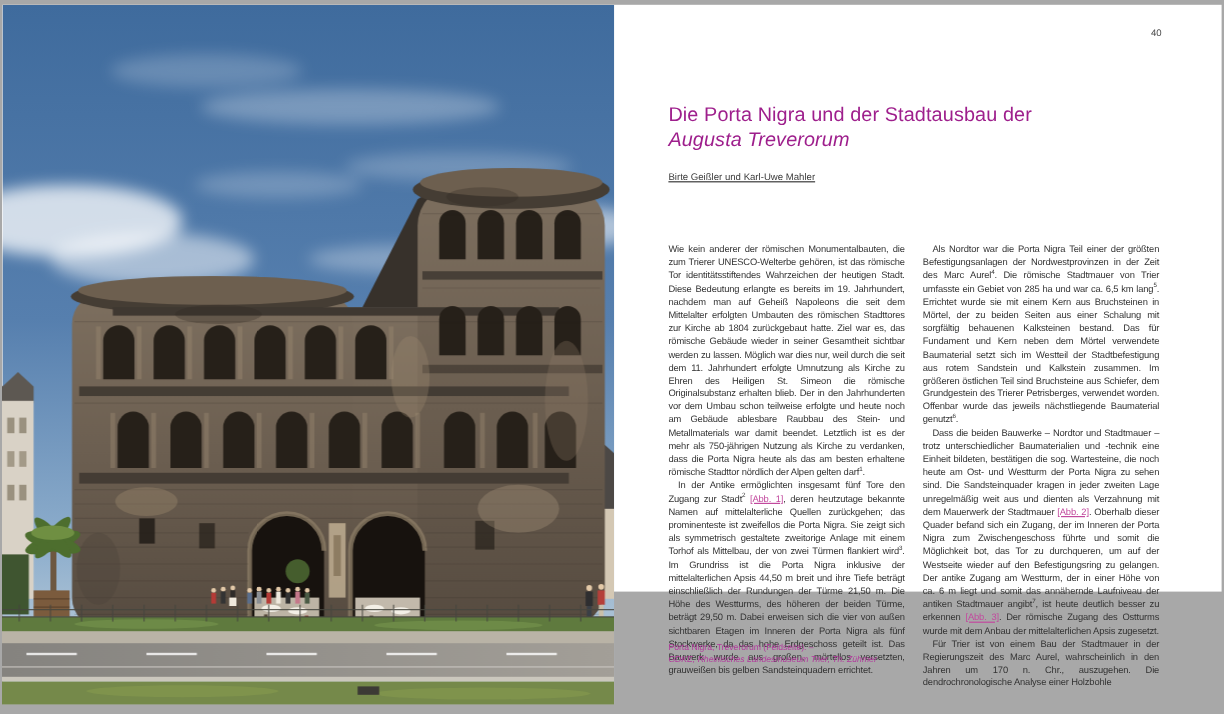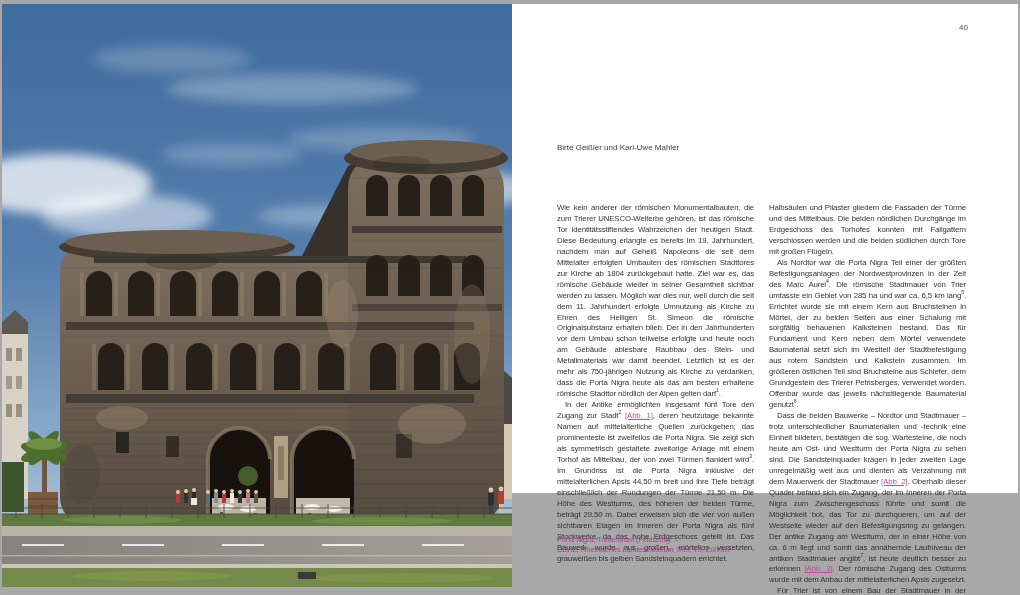--- a/index.html
+++ b/index.html
@@ -8,21 +8,21 @@
   .spread{position:absolute;left:2px;top:4px;width:1016px;height:489px;background:#ffffff;}
   .photo-wrap{position:absolute;left:0;top:0;width:510px;height:583px;overflow:hidden;}
   .photo-wrap svg{display:block;}
 
   .pagenum{position:absolute;left:946px;top:19px;width:20px;text-align:right;
            font-size:8px;color:#4a4a4a;}
 
   .title{position:absolute;left:555px;top:82px;margin:0;font-weight:400;
          font-size:16.5px;line-height:21px;color:var(--accent,#9e1f8c);letter-spacing:.1px;}
   .title .t2{font-style:italic;}
-  .authors{position:absolute;left:555px;top:139px;font-size:8px;color:#3b3b3b;}
+  .authors{position:absolute;left:555px;top:139px;font-size:8px;color:#3b3b3b;text-decoration:underline;}
 
   .col{position:absolute;top:199px;width:197px;font-size:7.8px;line-height:10.95px;
        color:#333333;text-align:justify;letter-spacing:-0.12px;hyphens:auto;}
   .col-left{left:555px;}
   .col-right{left:767px;}
   .col p{margin:0;}
   .col p.indent{text-indent:8px;}
   .col .ref{color:#c2499e;text-decoration:underline;}
   .col sup{font-size:5.2px;line-height:0;vertical-align:super;}
 
@@ -323,30 +323,29 @@
           <ellipse cx="150" cy="572" rx="80" ry="5" fill="#86994f" opacity="0.6"></ellipse>
           <ellipse cx="400" cy="574" rx="90" ry="5" fill="#86994f" opacity="0.6"></ellipse>
           <rect x="296" y="568" width="18" height="7" fill="#3c3a35"></rect>
         </g>
       </svg>
     </div>
 
     <div>
       <div class="pagenum">40</div>
 
-      <h1 class="title"><br></h1>
+      <h1 class="title"><span class="t1">Die Porta Nigra und der Stadtausbau der</span><br><span class="t2">Augusta Treverorum</span></h1>
 
       <div class="authors">Birte Geißler und Karl-Uwe Mahler</div>
 
       <div class="col col-left">
           <p class="para">Wie kein anderer der römischen Monumentalbauten, die zum Trierer UNESCO-Welterbe gehören, ist das römische Tor identitätsstiftendes Wahrzeichen der heutigen Stadt. Diese Bedeutung erlangte es bereits im 19. Jahrhundert, nachdem man auf Geheiß Napoleons die seit dem Mittelalter erfolgten Umbauten des römischen Stadttores zur Kirche ab 1804 zurückgebaut hatte. Ziel war es, das römische Gebäude wieder in seiner Gesamtheit sichtbar werden zu lassen. Möglich war dies nur, weil durch die seit dem 11. Jahrhundert erfolgte Umnutzung als Kirche zu Ehren des Heiligen St. Simeon die römische Originalsubstanz erhalten blieb. Der in den Jahrhunderten vor dem Umbau schon teilweise erfolgte und heute noch am Gebäude ablesbare Raubbau des Stein- und Metallmaterials war damit beendet. Letztlich ist es der mehr als 750-jährigen Nutzung als Kirche zu verdanken, dass die Porta Nigra heute als das am besten erhaltene römische Stadttor nördlich der Alpen gelten darf<sup>1</sup>.</p>
           <p class="para indent">In der Antike ermöglichten insgesamt fünf Tore den Zugang zur Stadt<sup>2</sup> <span class="ref">[Abb. 1]</span>, deren heutzutage bekannte Namen auf mittelalterliche Quellen zurückgehen; das prominenteste ist zweifellos die Porta Nigra. Sie zeigt sich als symmetrisch gestaltete zweitorige Anlage mit einem Torhof als Mittelbau, der von zwei Türmen flankiert wird<sup>3</sup>. Im Grundriss ist die Porta Nigra inklusive der mittelalterlichen Apsis 44,50 m breit und ihre Tiefe beträgt einschließlich der Rundungen der Türme 21,50 m. Die Höhe des Westturms, des höheren der beiden Türme, beträgt 29,50 m. Dabei erweisen sich die vier von außen sichtbaren Etagen im Inneren der Porta Nigra als fünf Stockwerke, da das hohe Erdgeschoss geteilt ist. Das Bauwerk wurde aus großen, mörtellos versetzten, grauweißen bis gelben Sandsteinquadern errichtet.</p>
         </div>
       <div class="col col-right">
-          <p class="para">Halbsäulen und Pilaster gliedern die Fassaden der Türme und des Mittelbaus. Die beiden nördlichen Durchgänge im Erdgeschoss des Torhofes konnten mit Fallgattern verschlossen werden und die beiden südlichen durch Tore mit großen Flügeln.</p>
           <p class="para indent">Als Nordtor war die Porta Nigra Teil einer der größten Befestigungsanlagen der Nordwestprovinzen in der Zeit des Marc Aurel<sup>4</sup>. Die römische Stadtmauer von Trier umfasste ein Gebiet von 285 ha und war ca. 6,5 km lang<sup>5</sup>. Errichtet wurde sie mit einem Kern aus Bruchsteinen in Mörtel, der zu beiden Seiten aus einer Schalung mit sorgfältig behauenen Kalksteinen bestand. Das für Fundament und Kern neben dem Mörtel verwendete Baumaterial setzt sich im Westteil der Stadtbefestigung aus rotem Sandstein und Kalkstein zusammen. Im größeren östlichen Teil sind Bruchsteine aus Schiefer, dem Grundgestein des Trierer Petrisberges, verwendet worden. Offenbar wurde das jeweils nächstliegende Baumaterial genutzt<sup>6</sup>.</p>
           <p class="para indent">Dass die beiden Bauwerke – Nordtor und Stadtmauer – trotz unterschiedlicher Baumaterialien und -technik eine Einheit bildeten, bestätigen die sog. Wartesteine, die noch heute am Ost- und Westturm der Porta Nigra zu sehen sind. Die Sandsteinquader kragen in jeder zweiten Lage unregelmäßig weit aus und dienten als Verzahnung mit dem Mauerwerk der Stadtmauer <span class="ref">[Abb. 2]</span>. Oberhalb dieser Quader befand sich ein Zugang, der im Inneren der Porta Nigra zum Zwischengeschoss führte und somit die Möglichkeit bot, das Tor zu durchqueren, um auf der Westseite wieder auf den Befestigungsring zu gelangen. Der antike Zugang am Westturm, der in einer Höhe von ca. 6 m liegt und somit das annähernde Laufniveau der antiken Stadtmauer angibt<sup>7</sup>, ist heute deutlich besser zu erkennen <span class="ref">[Abb. 3]</span>. Der römische Zugang des Ostturms wurde mit dem Anbau der mittelalterlichen Apsis zugesetzt.</p>
           <p class="para indent">Für Trier ist von einem Bau der Stadtmauer in der Regierungszeit des Marc Aurel, wahrscheinlich in den Jahren um 170 n. Chr., auszugehen. Die dendrochronologische Analyse einer Holzbohle</p>
         </div>
 
       <div class="caption">
         <div>Porta Nigra, Treverorum (Feldseite). –</div>
         <div class="cap-it">GDKE, Rheinisches Landesmuseum Trier, Th. Zühmer</div>
       </div>
     </div>

